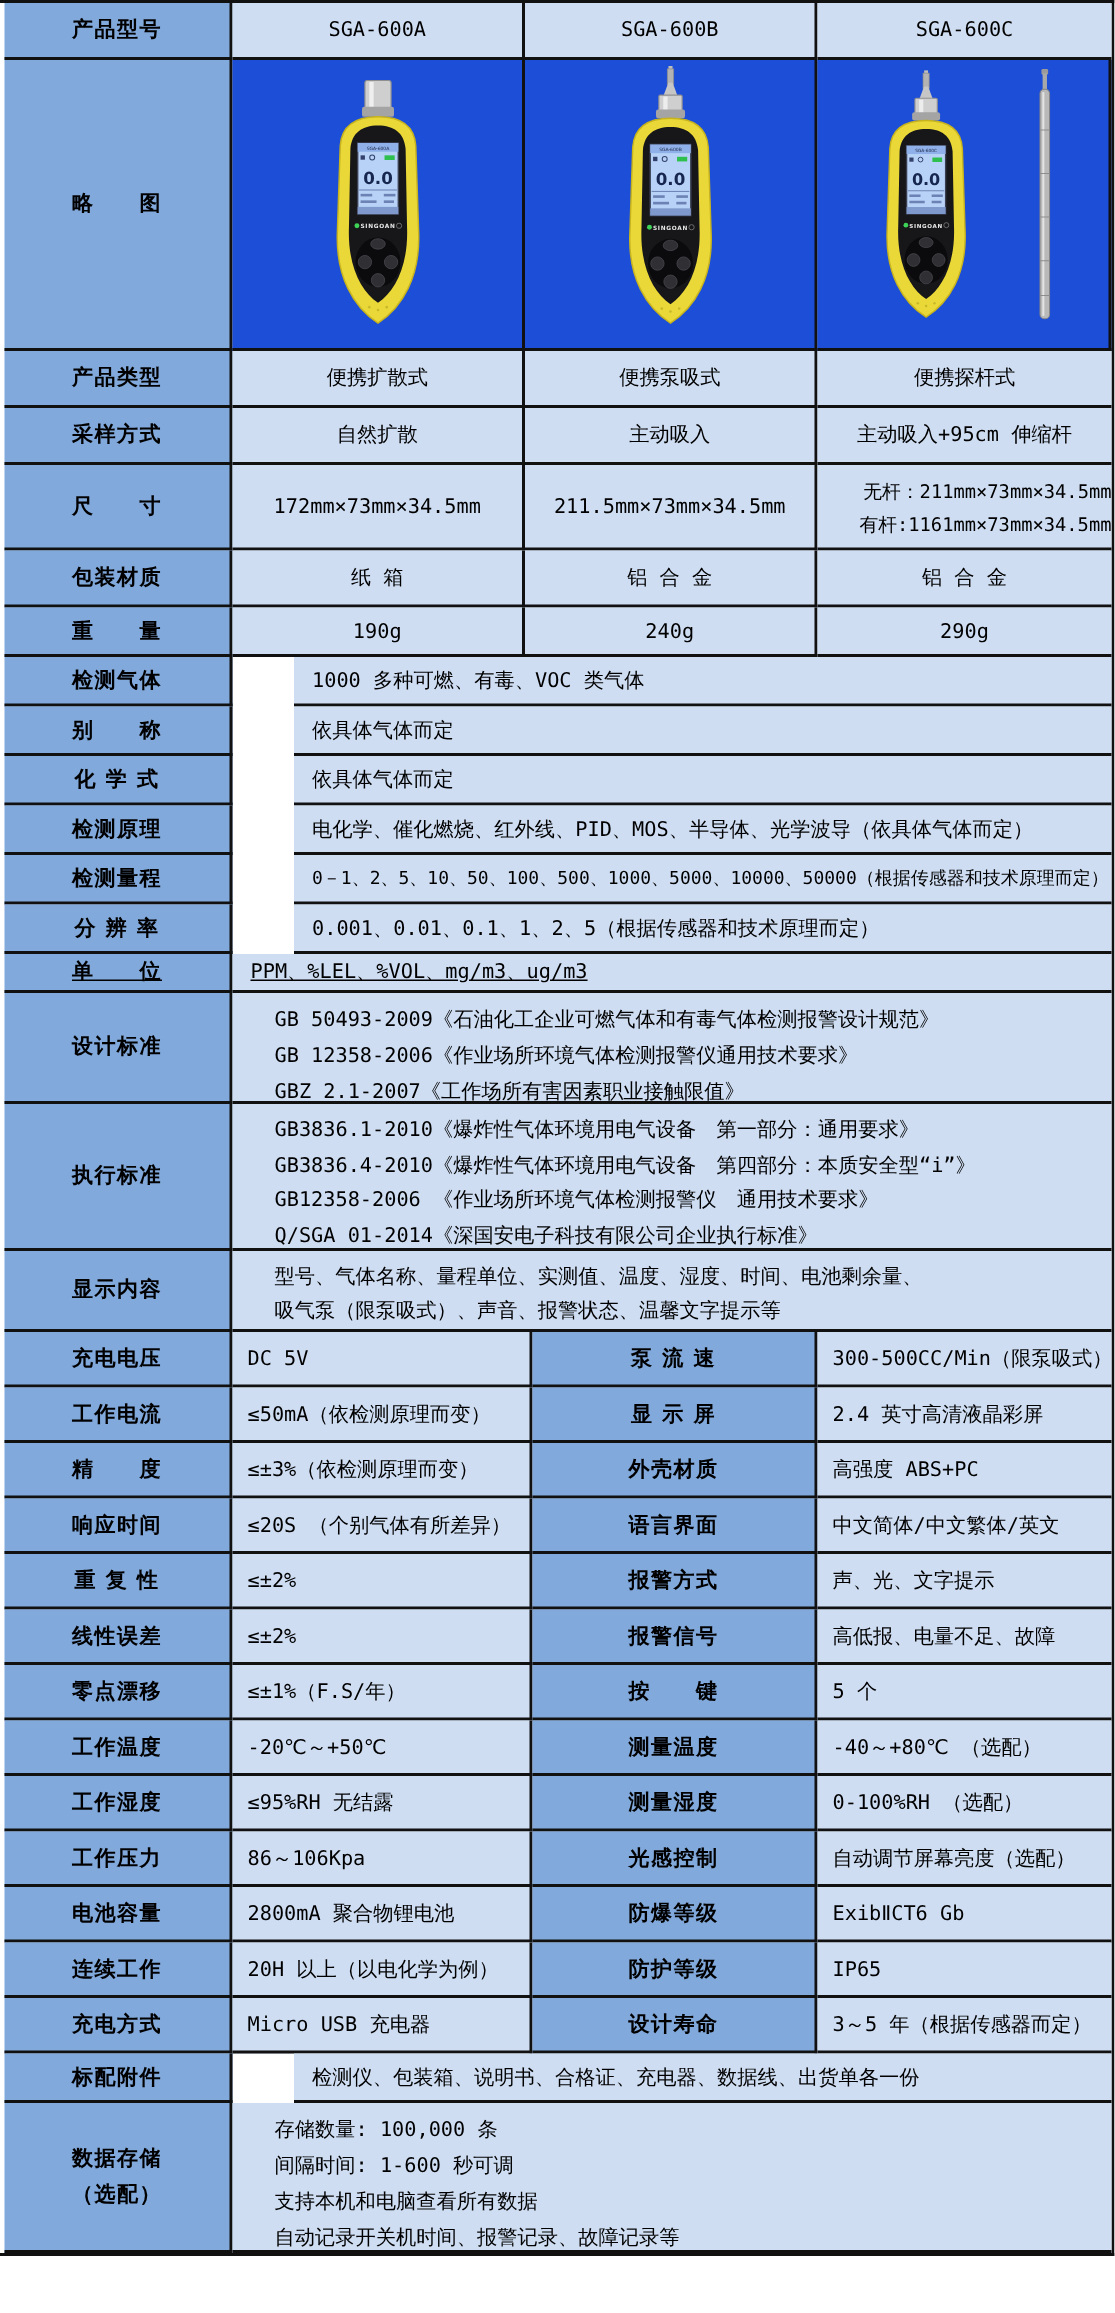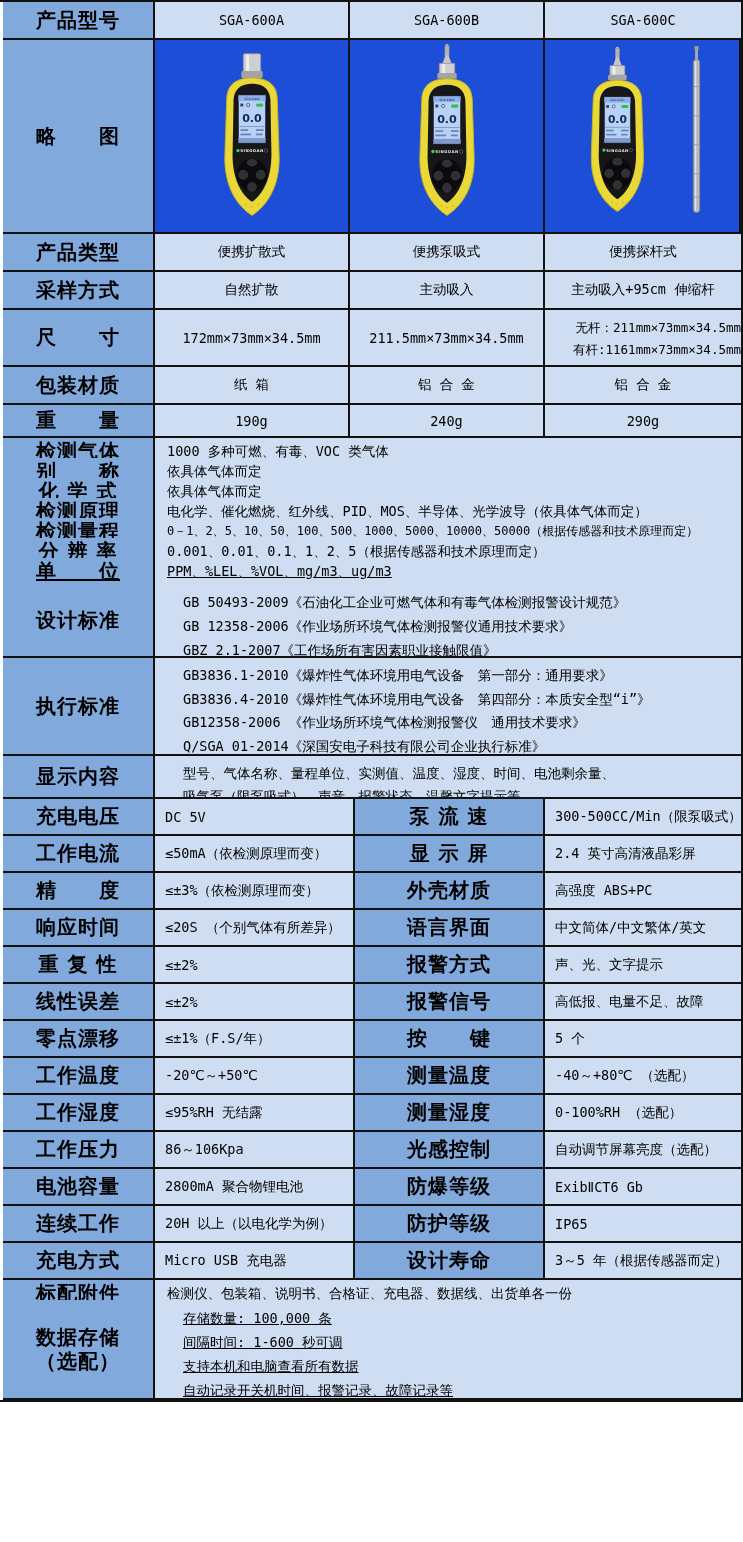--- a/index.html
+++ b/index.html
@@ -19,21 +19,21 @@
     border-top: 2px solid var(--bd);
     border-right: 2px solid var(--bd);
     border-bottom: 2px solid var(--bd);
     padding-left: 3px;
     background: #fff;
   }
   
   .lab {
     background: var(--lb);
     font-weight: bold;
-    font-size: 20px;
+    font-size: 14px;
     display: flex; align-items: center; justify-content: center;
     border-right: 2px solid var(--bd);
     border-bottom: 2px solid var(--bd);
     text-align: center;
     letter-spacing: 1px;
   }
   .val {
     background: var(--vb);
     font-size: 13.5px;
     font-family: "DejaVu Sans Mono", "DejaVu Sans", sans-serif;
@@ -52,38 +52,38 @@
     grid-template-columns: 152px 195px 195px 1fr;
     grid-template-rows: 38px 194px 38px 38px 57px 38px 33px;
   }
   .imgcell {
     background: #1d4ed8;
     border-right: 2px solid var(--bd);
     border-bottom: 2px solid var(--bd);
     display: flex; align-items: center; justify-content: center;
   }
   .row2 { display: grid; grid-template-columns: 152px 1fr; }
-  .h38 { height: 20px; } .h34 { height: 26px; text-decoration: underline; }
-  .h74 { height: 74px; } .h98 { height: 98px; } .h53 { height: 43px; }
+  .h38 { height: 33px; gap: 41px; } .h34 { height: 26px; text-decoration: underline; }
+  .h74 { height: 74px; } .h98 { height: 98px; } .h53 { height: 54px; }
   .h100 { height: 100px; }
   .multiline { display: block; padding: 6px 0 0 28px; }
   .multiline .ln { line-height: 22.5px; white-space: nowrap; }
   .std .ln { line-height: 24px; }
   .exec .ln { line-height: 23.5px; }
   .disp .ln { line-height: 23px; }
   .size-c { display: block; padding: 7px 0 0 8px; font-size: 12.5px; text-align: right; }
   .size-c .ln { line-height: 22px; white-space: nowrap; }
   .grid-pairs {
     display: grid;
     grid-template-columns: 152px 200px 190px 1fr;
     grid-template-rows: repeat(13, 37px);
   }
   .grid-pairs .val { padding-left: 10px; }
   .lab2lines { flex-direction: column; line-height: 24px; }
-  .storage-val .ln { line-height: 24px; text-decoration: underline; }
+  .storage-val .ln { line-height: 24px; }
   
   svg text { font-family: "DejaVu Sans", sans-serif; }
 </style>
 </head>
 <body>
 
 <div class="sheet">
 
   <div class="grid-top">
 

